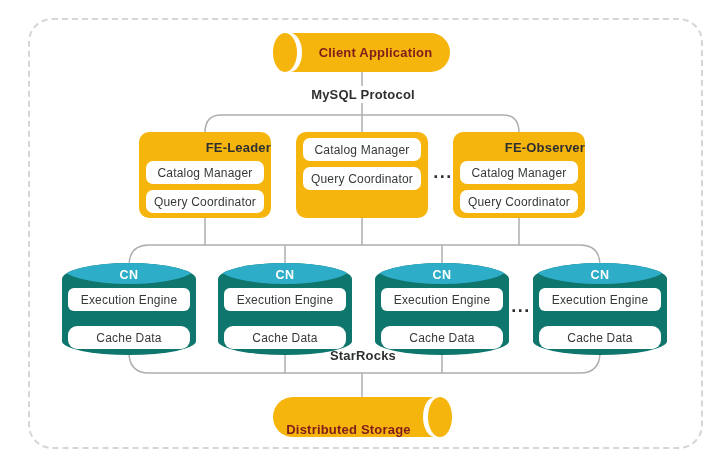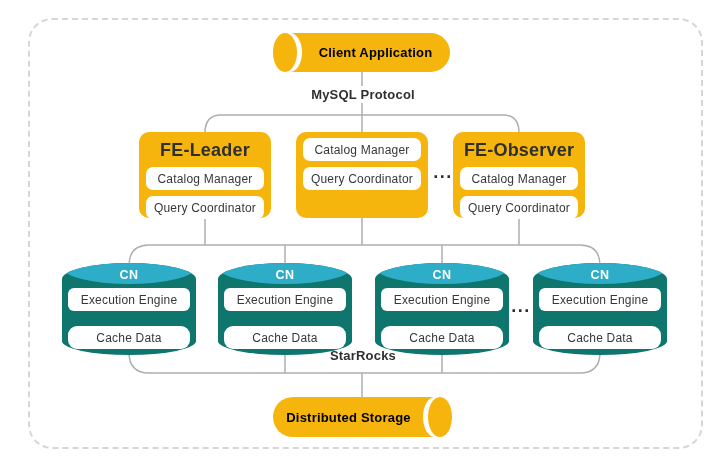--- a/index.html
+++ b/index.html
@@ -11,37 +11,37 @@
     position:absolute;left:28px;top:18px;width:671px;height:427px;
     border:2px dashed #d6d6d6;border-radius:24px;
   }
   svg.connectors{position:absolute;left:0;top:0;z-index:1;}
   .node{position:absolute;z-index:2;box-sizing:border-box;}
 
   
   .pill{
     height:39px;background:#f6b50c;border-radius:20px;overflow:visible;
     display:flex;align-items:center;justify-content:center;
-    font-weight:700;font-size:13px;letter-spacing:.2px;color:#000000;
+    font-weight:700;font-size:13px;letter-spacing:.2px;color:#7f1d1d;
   }
   .pill .crescent{position:absolute;top:0;width:24px;height:100%;background:#ffffff;border-radius:50%;}
   .pill .cap{position:absolute;top:0;width:24px;height:100%;background:#f6b50c;border-radius:50%;}
   .pill.cap-left .crescent{left:3px;}
   .pill.cap-left .cap{left:-2px;}
   .pill.cap-left .label{padding-left:26px;position:relative;z-index:1;}
   .pill.cap-right .crescent{right:3px;}
   .pill.cap-right .cap{right:-2px;}
   .pill.cap-right .label{padding-right:26px;position:relative;z-index:1;}
 
   
   .fe{
     width:132px;height:86px;background:#f6b50c;border-radius:10px;
     text-align:center;
   }
-  .fe .fe-title{font-size:18px;font-weight:700;margin-top:8px;letter-spacing:.2px;}
+  .fe .fe-title{font-size:13px;font-weight:700;margin-top:8px;letter-spacing:.2px;text-align:right;}
   .white-box{
     background:#ffffff;border-radius:7px;height:23px;margin:0 7px;
     display:flex;align-items:center;justify-content:center;
     font-size:12px;font-weight:500;color:#35383a;letter-spacing:.2px;
   }
   .fe .white-box{margin-top:6px;}
   .fe .white-box:last-child{margin-top:6px;}
 
   
   .cn{
@@ -137,17 +137,17 @@
 <div class="node cn" style="left:533px;top:263px;">
   <div class="cn-title">CN</div>
   <div class="white-box first">Execution Engine</div>
   <div class="white-box second">Cache Data</div>
 </div>
 
 <div class="dots dots-cn">...</div>
 
 <div class="free-label starrocks">StarRocks</div>
 
-<div class="node pill cap-right" style="left:273px;top:397px;width:177px;height:40px;">
+<div class="node pill cap-right" style="left:273px;top:397px;width:177px;height:40px;align-items:flex-end;">
   <span class="crescent"></span>
   <span class="cap"></span>
   <span class="label">Distributed Storage</span>
 </div>
 
 </body></html>

